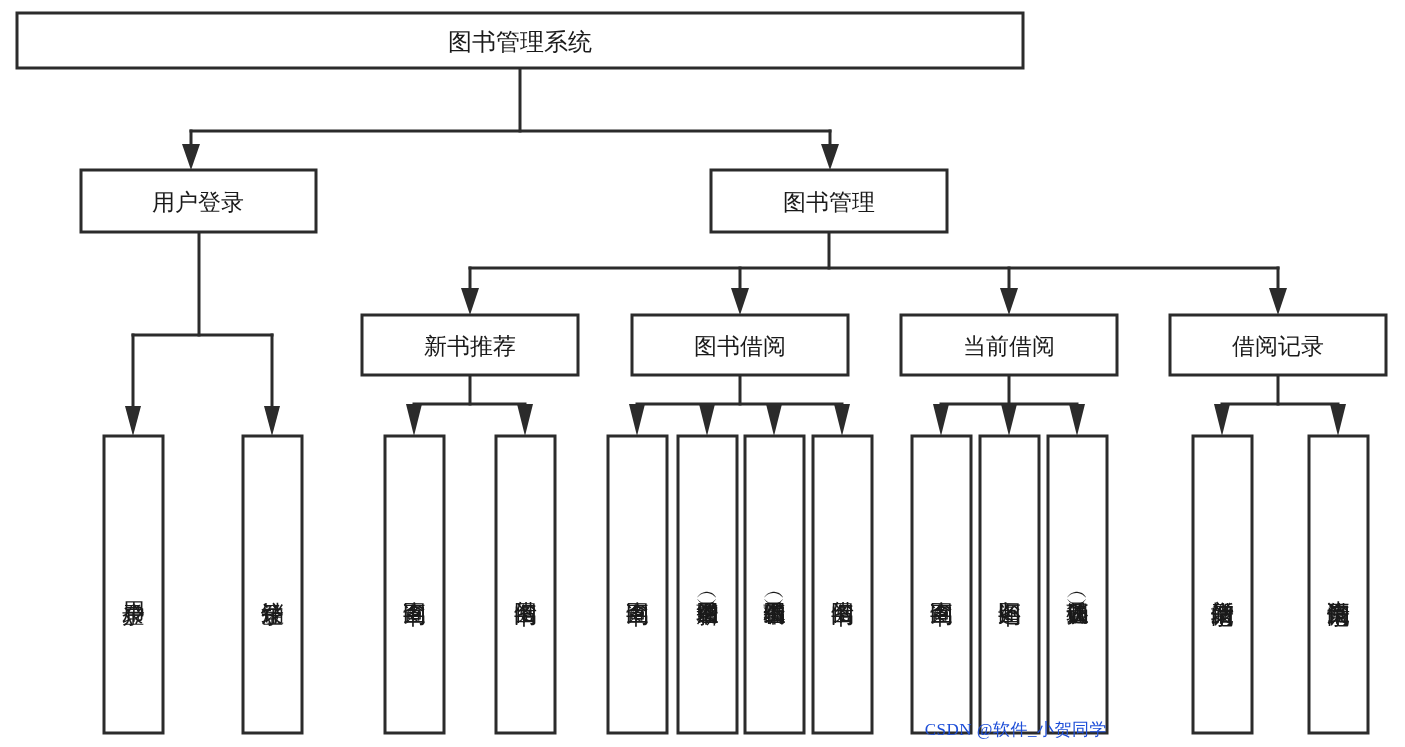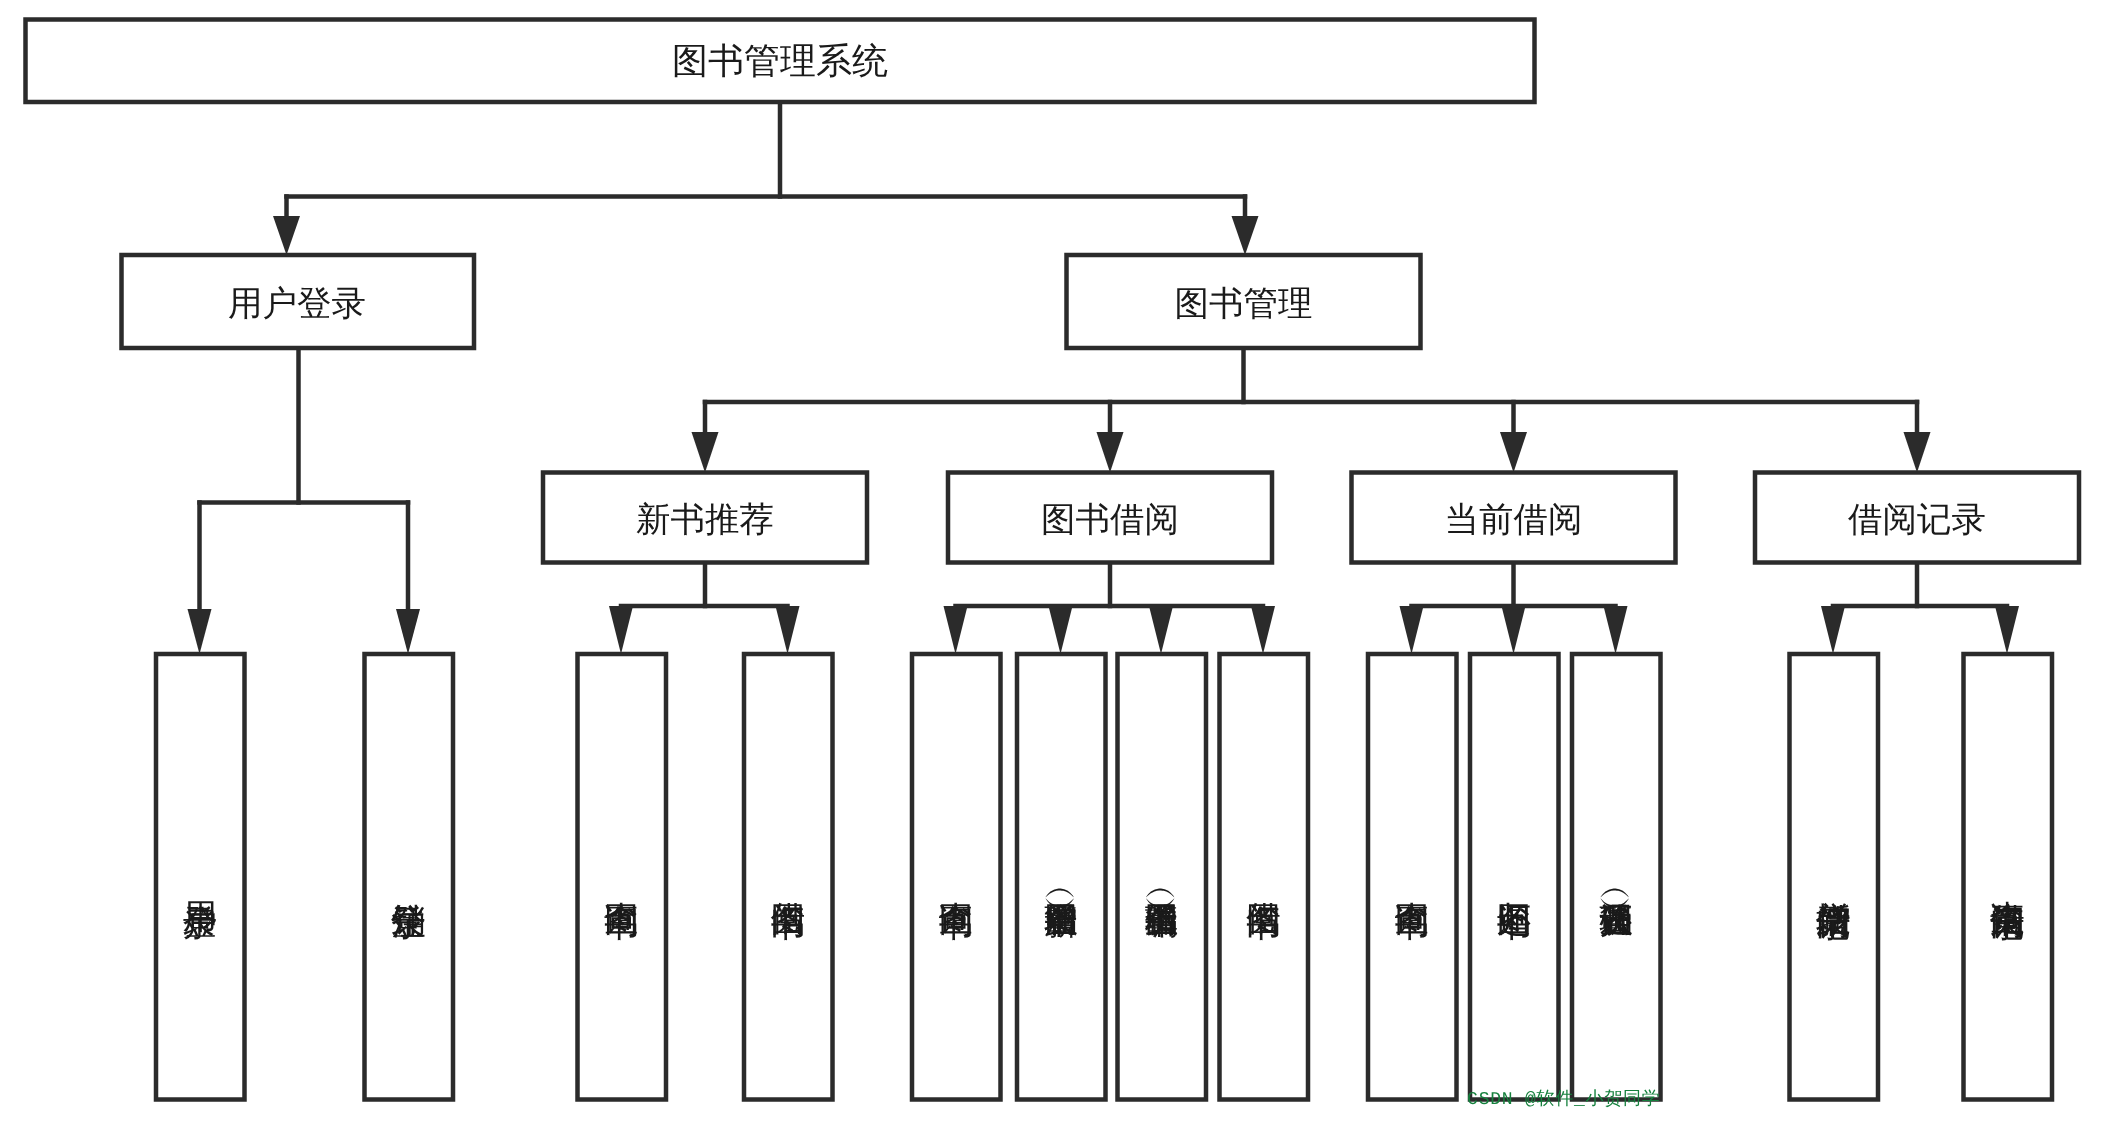--- a/index.html
+++ b/index.html
@@ -70,23 +70,23 @@
     white-space: nowrap;
   }
   .vlabel.tight {
     font-size: 22px;
     letter-spacing: 0px;
   }
   .watermark {
     position: absolute;
     right: 8px;
     bottom: 6px;
-    font-family: Liberation Mono, monospace;
-    font-size: 12px;
-    color: #15803d;
+    font-family: Liberation Serif, serif;
+    font-size: 17px;
+    color: #1d4ed8;
     letter-spacing: 0.5px;
     white-space: nowrap;
     pointer-events: none;
   }
 </style>
 </head>
 <body>
 
 <div id="diagram-root">
 

